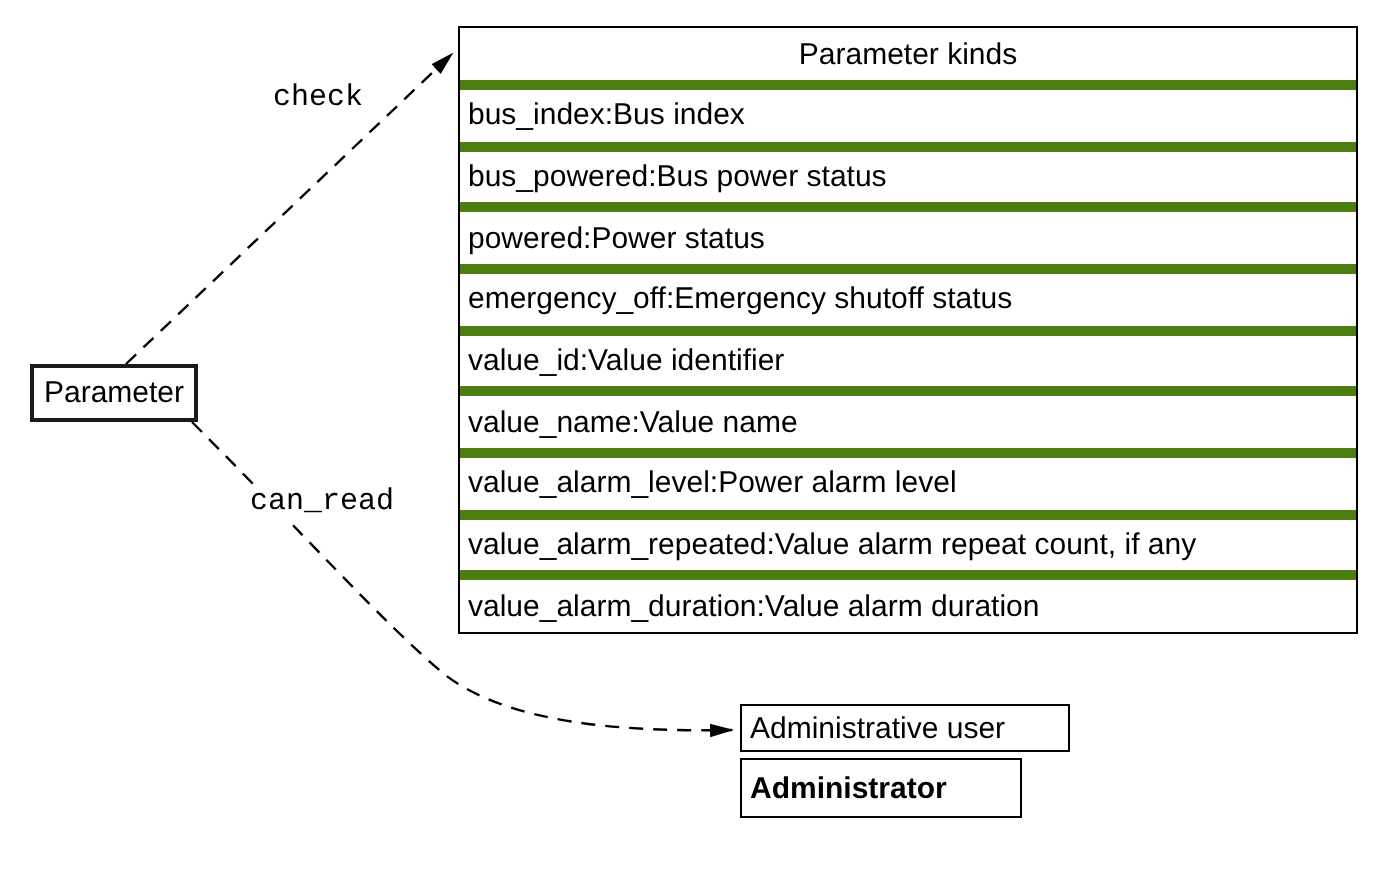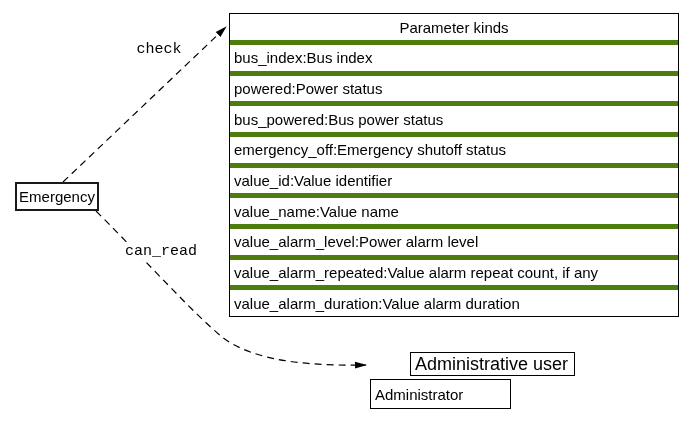--- a/index.html
+++ b/index.html
@@ -66,38 +66,38 @@
   .admin-title {
     position: absolute;
     left: 370px; top: 352px;
     width: 165px; height: 24px;
     box-sizing: border-box;
     border: 1px solid #000000;
     display: flex;
     align-items: center;
     padding-left: 4px;
     background: #ffffff;
-    font-size: 18px;
-    margin-left: 40px;
+    font-size: 15px;
   }
   .admin-body {
     position: absolute;
     left: 370px; top: 379px;
     width: 141px;
     box-sizing: border-box;
     border: 1px solid #000000;
     background: #ffffff;
     font-size: 15px;
   }
   .admin-body .tbl-row {
     height: 28px;
     display: flex;
     align-items: center;
     padding-left: 4px;
     white-space: nowrap;
+    font-weight: bold;
   }
   .admin-body .tbl-row + .tbl-row {
     border-top: 1px solid #000000;
   }
 </style>
 </head>
 <body>
 
 <div class="canvas">
 
@@ -109,28 +109,28 @@
     </defs>
     <line x1="63" y1="182" x2="226" y2="27" stroke="#000000" stroke-width="1.2" stroke-dasharray="7 5" fill="none" marker-end="url(#arrowhead)"></line>
     <path d="M 96 211 C 152 267, 190 310, 222 337 C 254 362, 312 366, 366 365" stroke="#000000" stroke-width="1.2" stroke-dasharray="7 5" fill="none" marker-end="url(#arrowhead)"></path>
   </svg>
 
   <div class="edge-label" style="left:159px; top:49px;">check</div>
 
   <div class="edge-label" style="left:161px; top:251px;">can_read</div>
 
   <div class="node-box" style="left:15px; top:182px; width:84px; height:29px;">
-    <span>Emergency</span>
+    <span>Parameter</span>
   </div>
 
   <div class="param-table">
     <div class="tbl-title">Parameter kinds</div>
     <div class="tbl-row">bus_index:Bus index</div>
+    <div class="tbl-row">bus_powered:Bus power status</div>
     <div class="tbl-row">powered:Power status</div>
-    <div class="tbl-row">bus_powered:Bus power status</div>
     <div class="tbl-row">emergency_off:Emergency shutoff status</div>
     <div class="tbl-row">value_id:Value identifier</div>
     <div class="tbl-row">value_name:Value name</div>
     <div class="tbl-row">value_alarm_level:Power alarm level</div>
     <div class="tbl-row">value_alarm_repeated:Value alarm repeat count, if any</div>
     <div class="tbl-row">value_alarm_duration:Value alarm duration</div>
   </div>
 
   <div class="admin-title">Administrative user</div>
 

